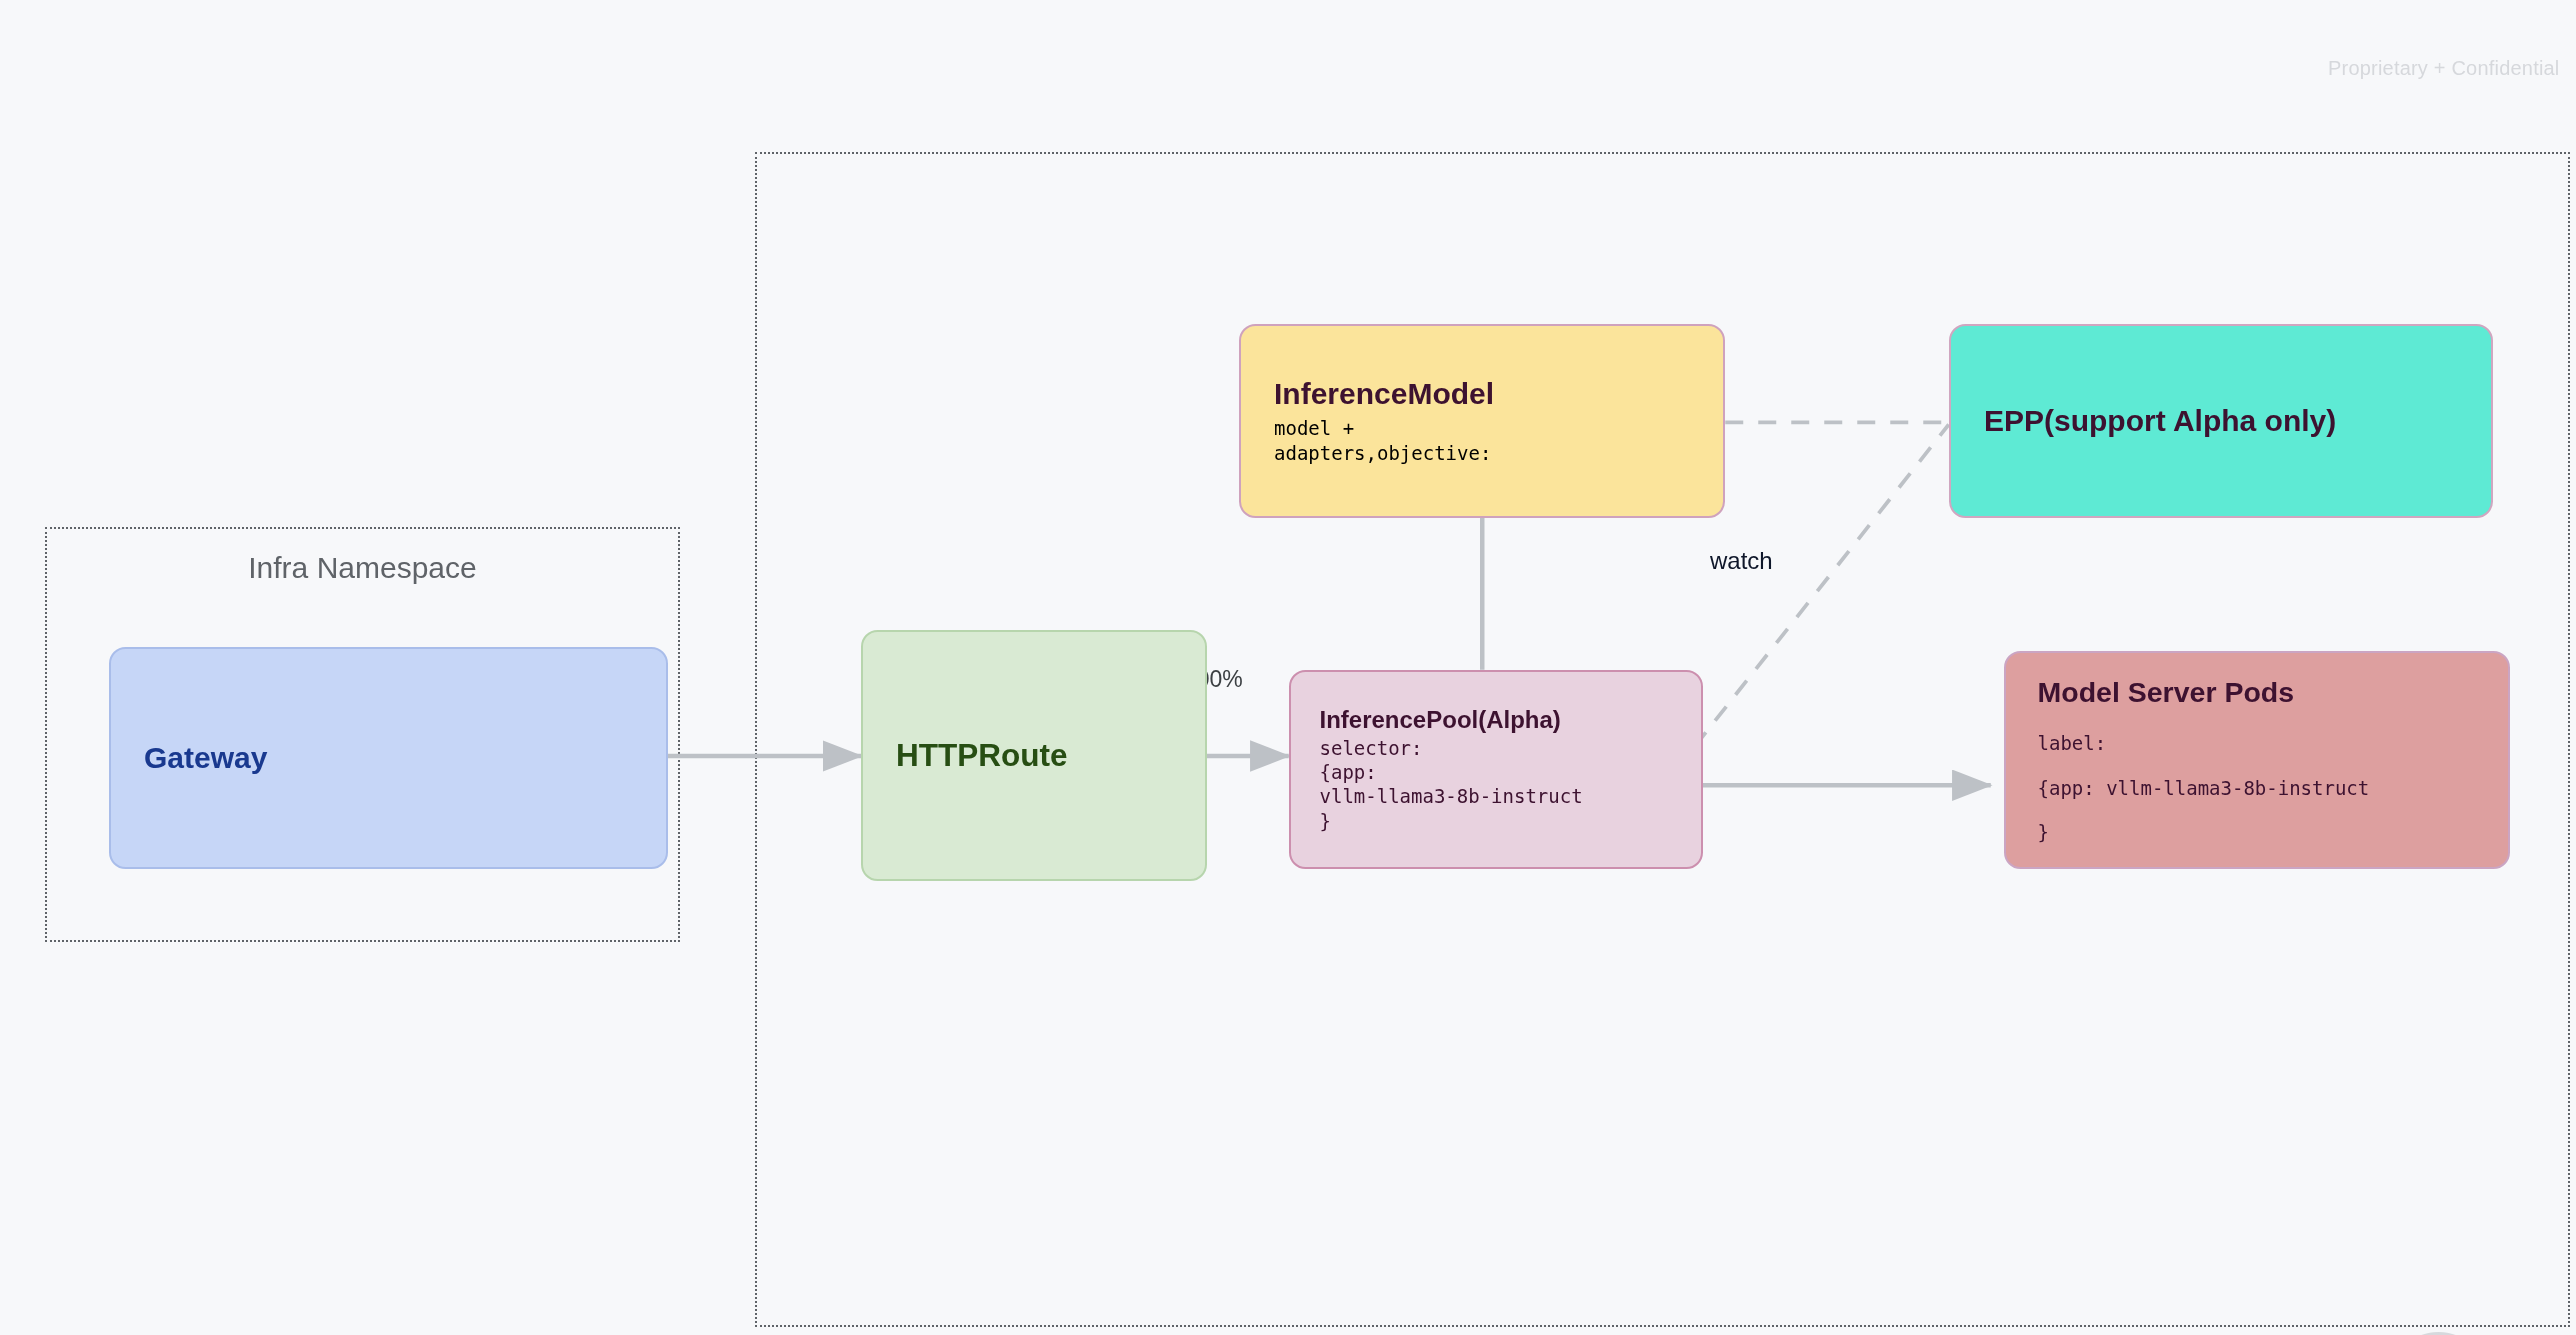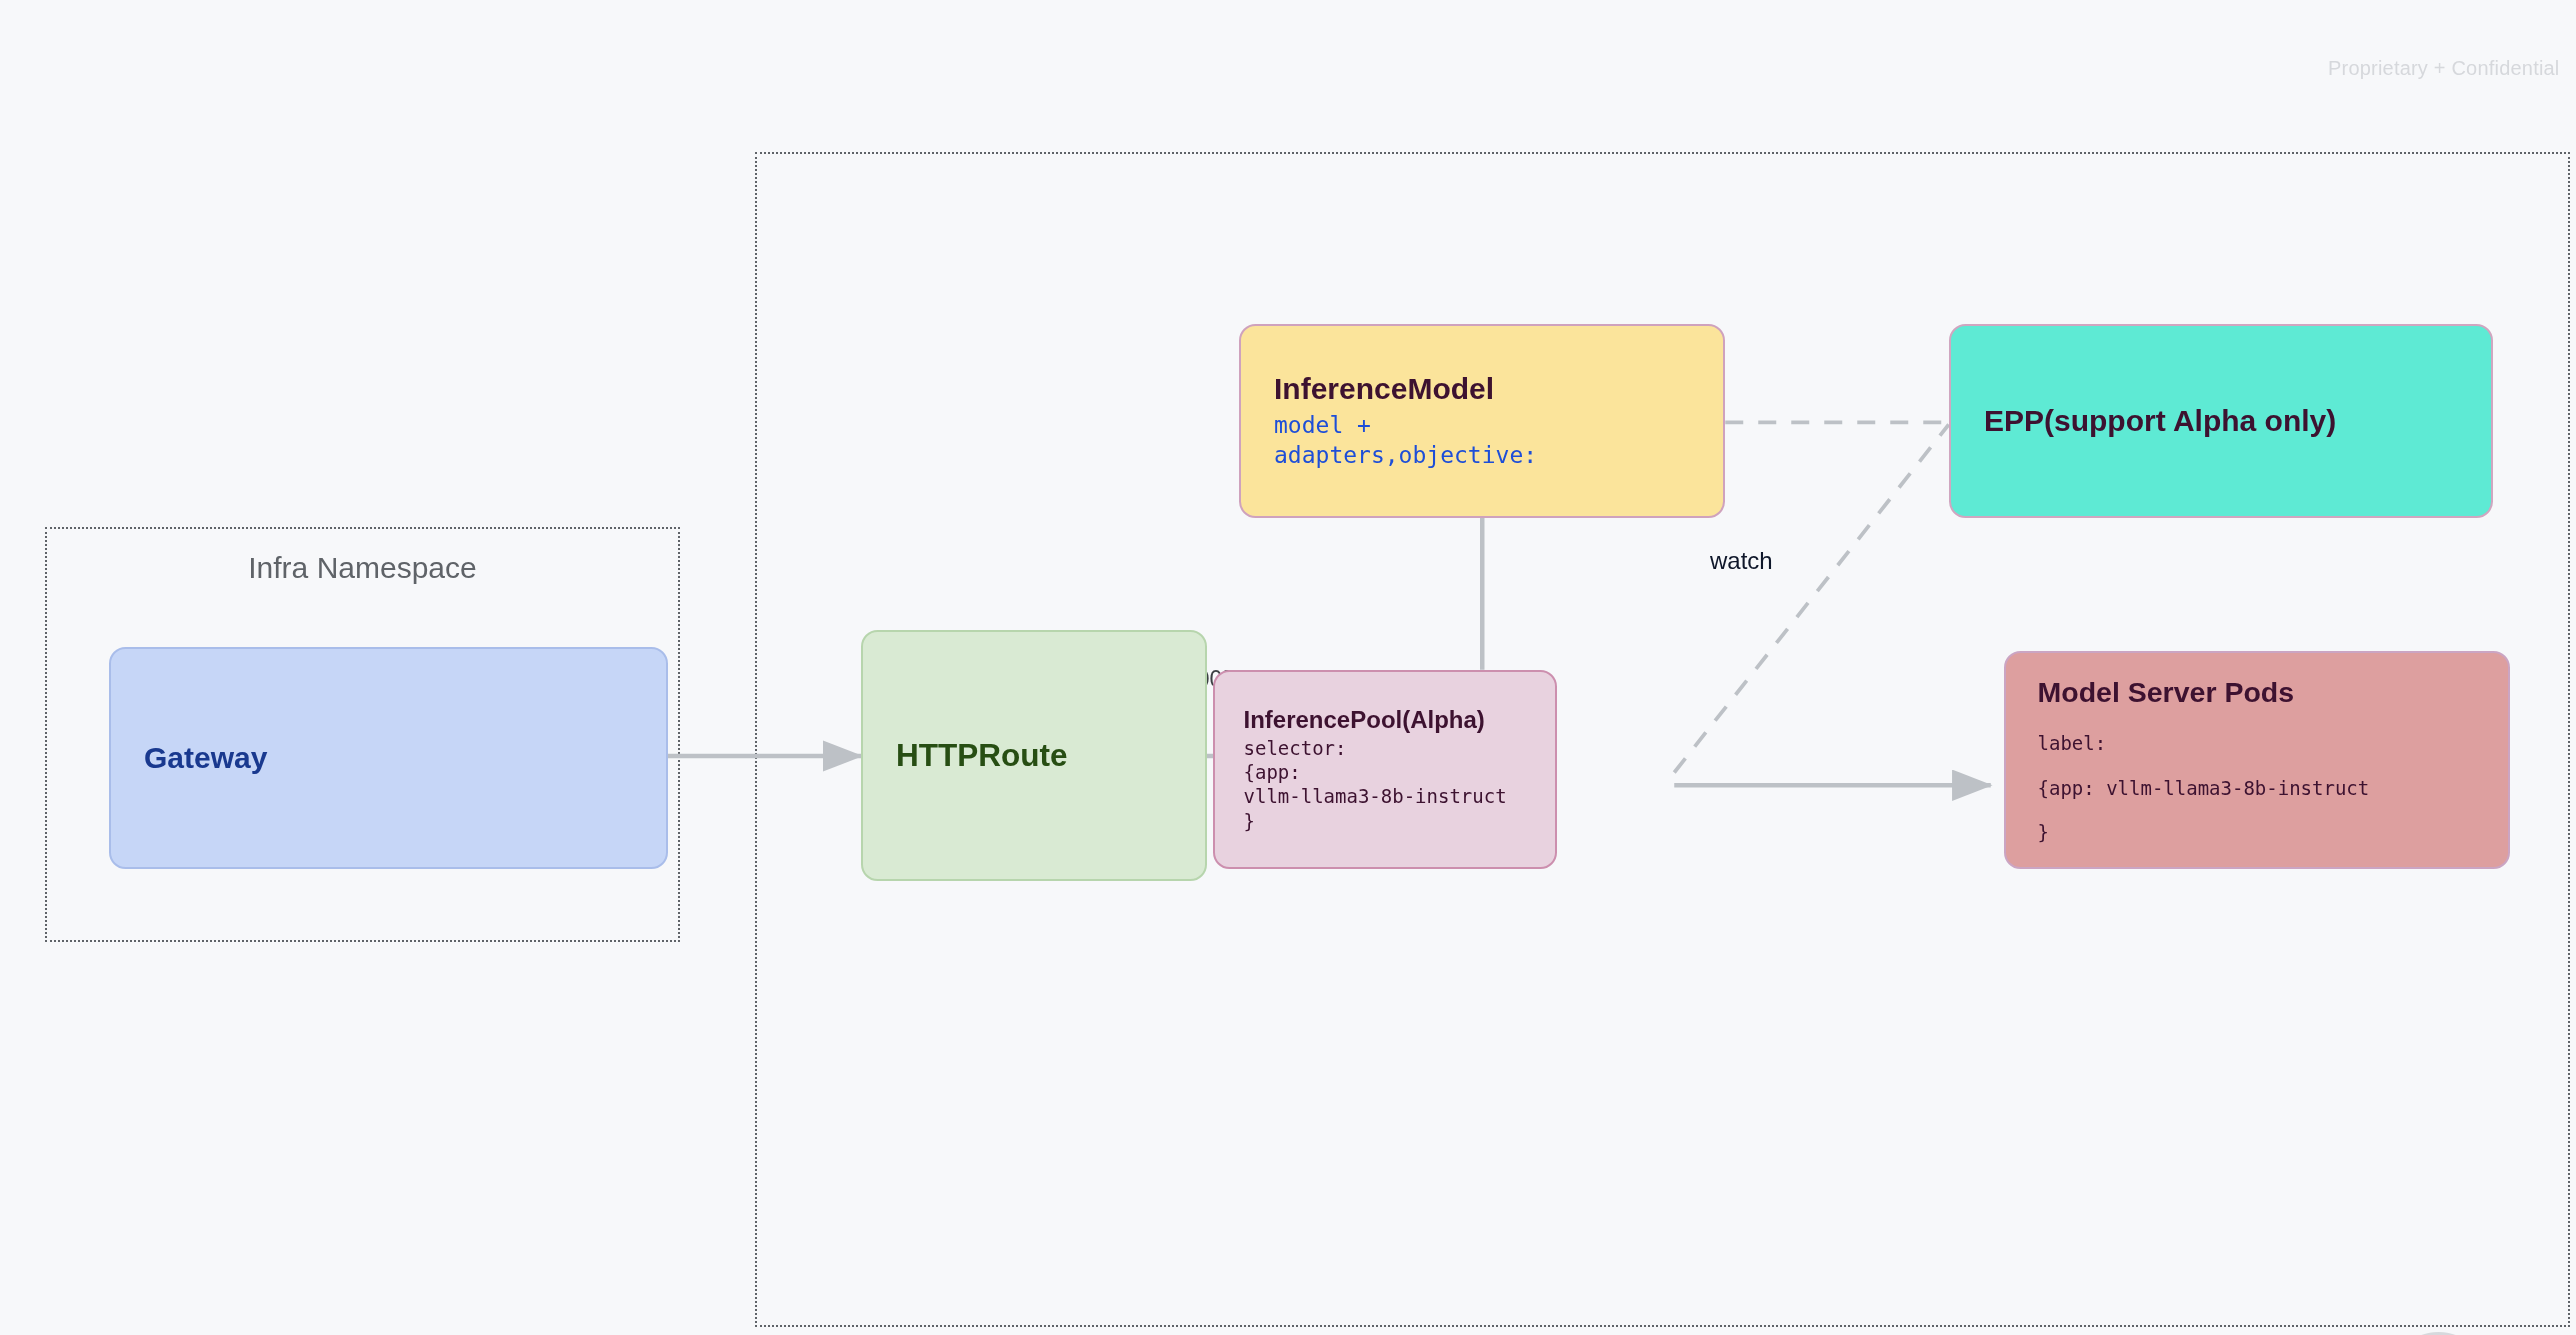--- a/index.html
+++ b/index.html
@@ -92,22 +92,22 @@
   #inferencemodel {
     background: #fbe49b;
     border: 2.3px solid #cfa2bd;
   }
   #inferencemodel .title {
     color: #3d1230;
     font-size: 30px;
     margin-bottom: 4.5px;
   }
   #inferencemodel .mono {
-    color: #1d4ed8;
-    font-size: 23px;
+    color: #000000;
+    font-size: 19px;
   }
 
   
   #inferencepool {
     background: #e8d2df;
     border: 2.3px solid #cc8fae;
   }
   #inferencepool .title {
     color: #3d1230;
     font-size: 24px;
@@ -216,21 +216,21 @@
   <div class="node" id="httproute" style="left:861px; top:630px; width:346px; height:251px;">
     <div class="title">HTTPRoute</div>
   </div>
 
   <div class="node" id="inferencemodel" style="left:1239px; top:324px; width:486px; height:194px;">
     <div class="title">InferenceModel</div>
     <div class="mono">model +</div>
     <div class="mono">adapters,objective:</div>
   </div>
 
-  <div class="node" id="inferencepool" style="left:1213px; top:670px; width:344px; height:199px; padding:0 28.5px;">
+  <div class="node" id="inferencepool" style="left:1289px; top:670px; width:414px; height:199px; padding:0 28.5px;">
     <div class="title">InferencePool(Alpha)</div>
     <div class="mono">selector:</div>
     <div class="mono">{app:</div>
     <div class="mono">vllm-llama3-8b-instruct</div>
     <div class="mono">}</div>
   </div>
 
   <div class="node" id="epp" style="left:1949px; top:324px; width:544px; height:194px;">
     <div class="title">EPP(support Alpha only)</div>
   </div>

